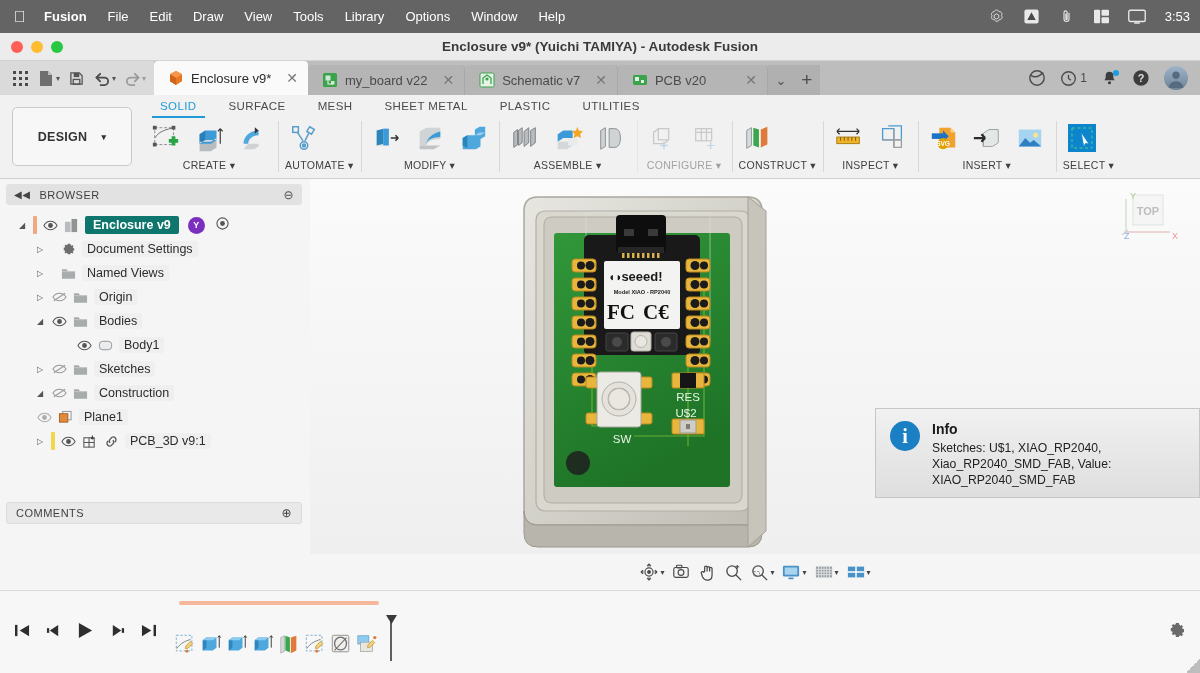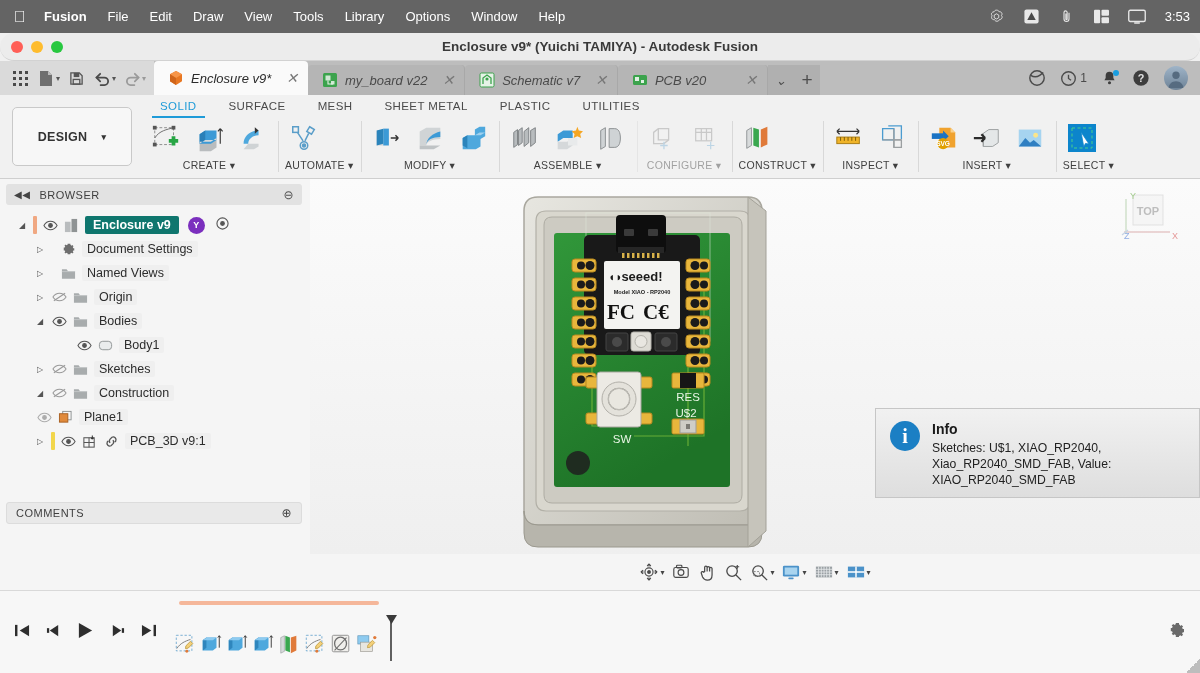--- a/index.html
+++ b/index.html
@@ -26,39 +26,38 @@
   .macbar .right { position: absolute; right: 10px; top:0; height: 33px; display: flex; align-items: center; gap: 17px;}
   .macbar .right .ic { width:18px; height:18px; display:flex; align-items:center; justify-content:center;}
   .clock { font-size: 13px; margin-left: 2px; }
 
   
   .titlebar {
     height: 28px; background: #ececec;
     border-bottom: 1px solid #d2d2d2;
     display: flex; align-items: center; justify-content: center;
     position: relative;
-    border-radius: 14px;
   }
   .titlebar .title { font-size: 13.5px; font-weight: bold; color: #3a3a3a; }
   .traffic { position: absolute; left: 11px; display: flex; gap: 8px; }
   .dot { width: 12px; height: 12px; border-radius: 50%; }
   .dot.r { background: #ff5f57; }
   .dot.y { background: #febc2e; }
   .dot.g { background: #28c840; }
 
   
   .tabrow {
     height: 34px; background: #bdbdbd;
     display: flex; align-items: flex-end;
     position: relative;
   }
   .qat { display:flex; align-items:center; height:34px; padding: 0 6px 0 8px; gap: 2px; background:#dadada;}
   .qat .qbtn { width: 24px; height: 26px; display:flex; align-items:center; justify-content:center; color:#555; }
   .qat .carr { font-size: 8px; color:#555; margin-left:-4px; margin-right:2px;}
-  .tabs { display: flex; align-items: flex-end; height: 34px; font-style: italic; }
+  .tabs { display: flex; align-items: flex-end; height: 34px; }
   .tab {
     height: 30px; display: flex; align-items: center; gap: 7px;
     padding: 0 10px 0 14px; min-width: 150px;
     background: #b5b5b5; color: #4a4a4a; font-size: 13px;
     border-top-left-radius: 4px; border-top-right-radius: 4px;
     border-right: 1px solid #a8a8a8;
     position: relative;
   }
   .tab.active { background: #fafafa; color: #2b2b2b; height: 34px; border-right:none;}
   .tab .tclose { margin-left: auto; font-size: 14px; color: #777; padding-left: 8px;}

